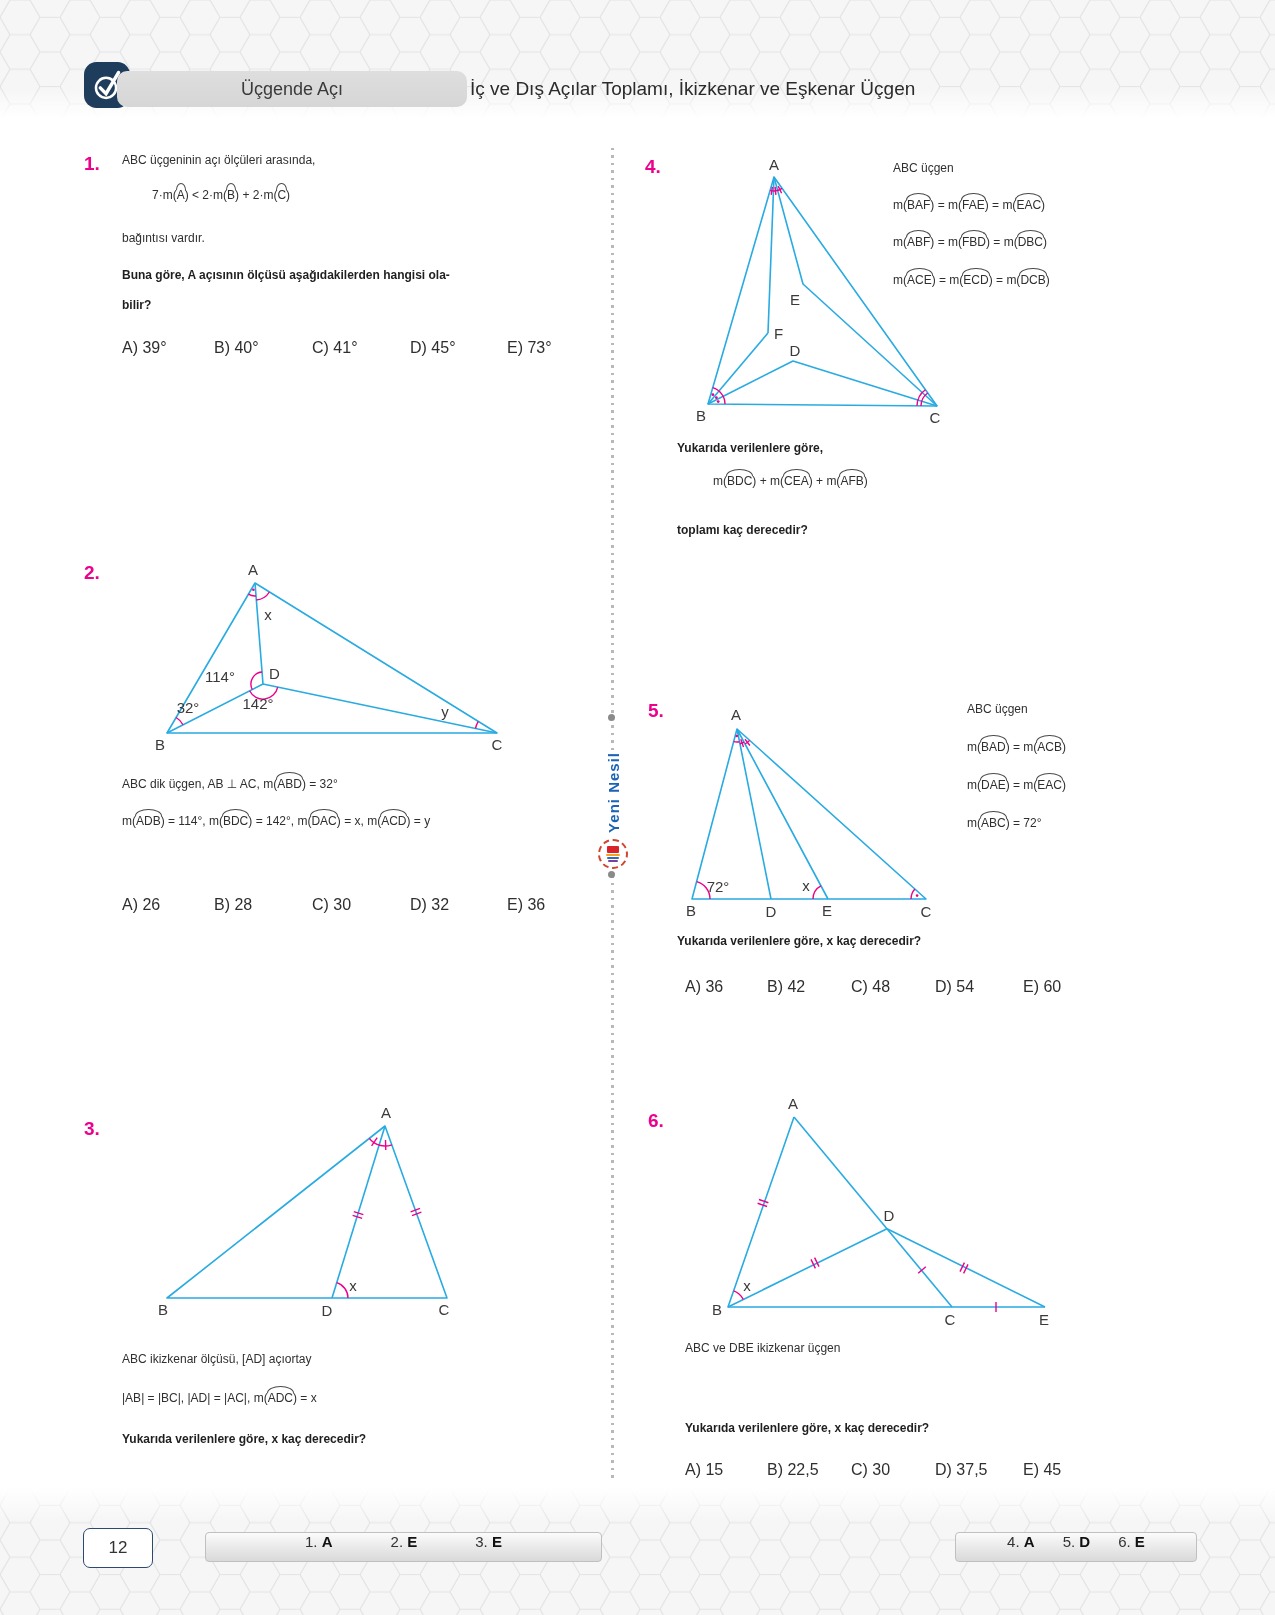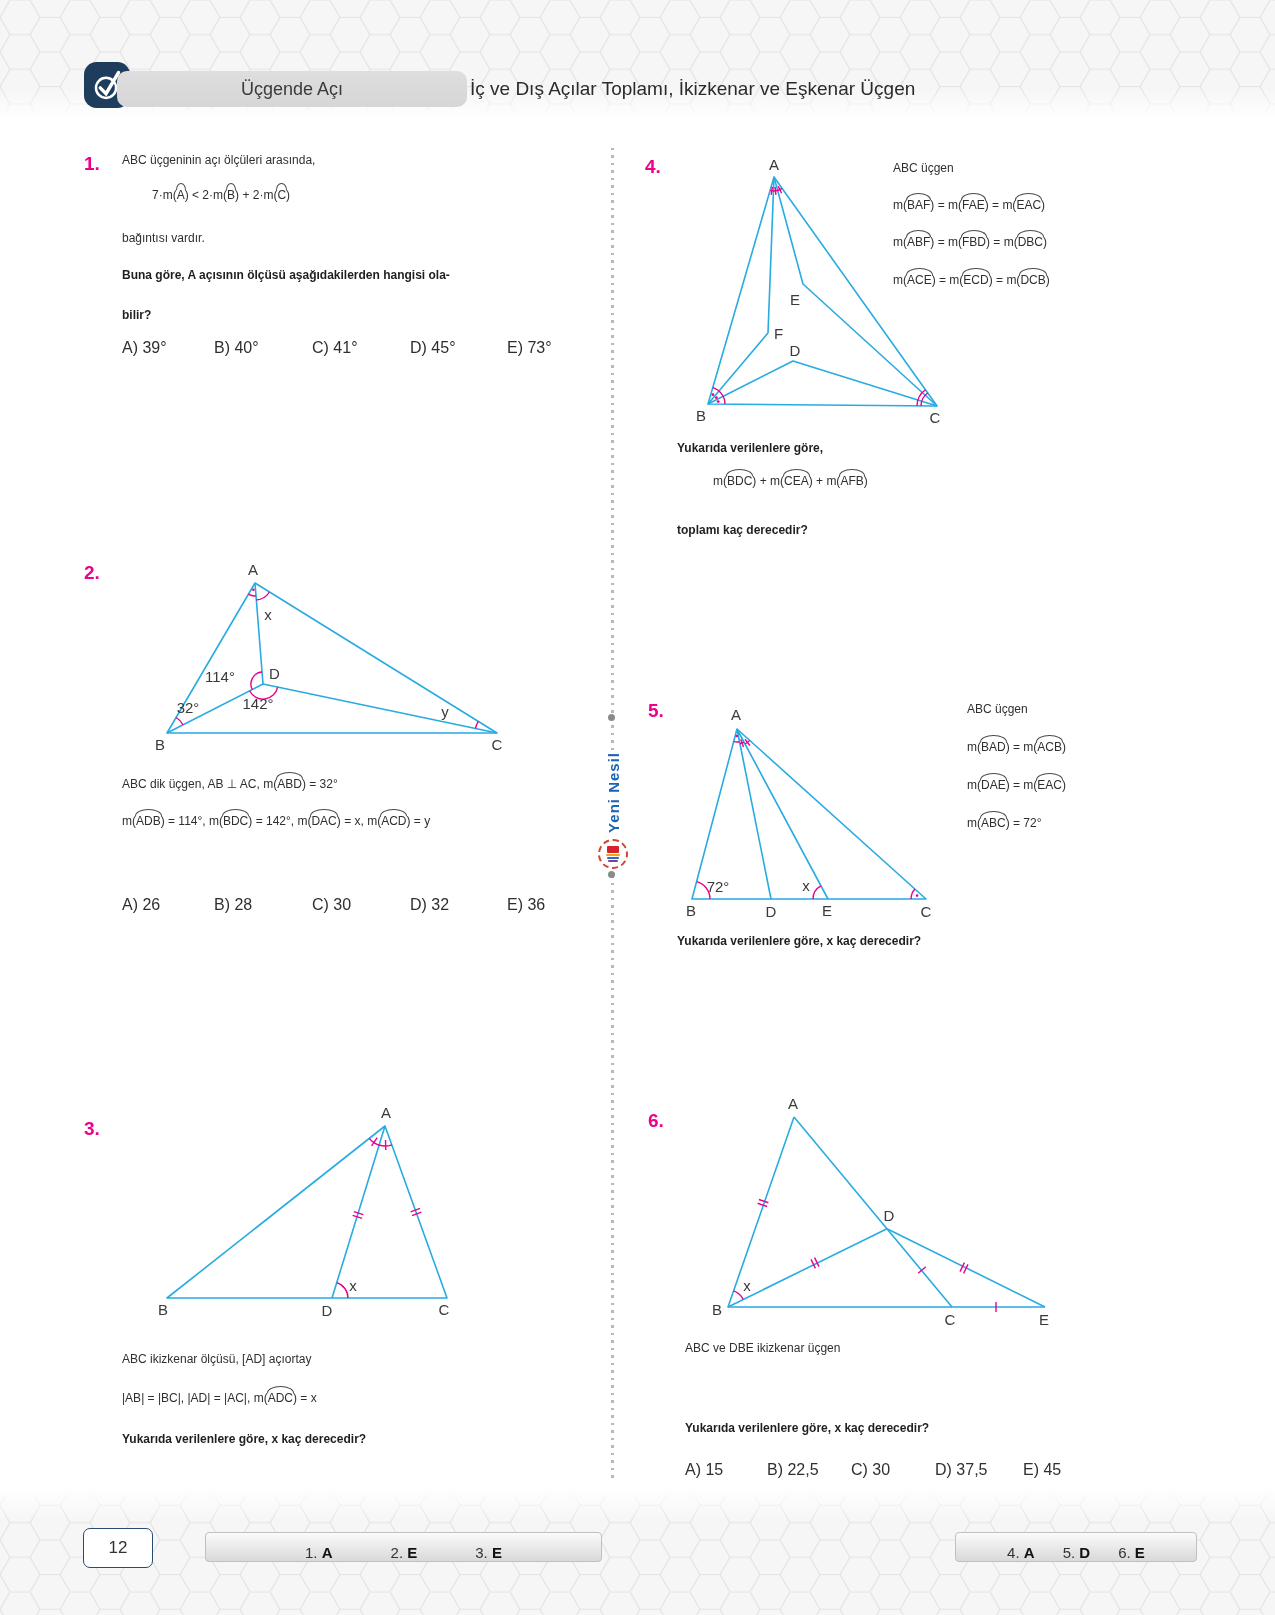--- a/index.html
+++ b/index.html
@@ -23,21 +23,21 @@
   .divider{width:3px;background:repeating-linear-gradient(#b8b8b8 0 2.5px,transparent 2.5px 7.5px);}
   .bigdot{width:7px;height:7px;border-radius:50%;background:#8a8a8a;}
   .brandbox{background:#fff;display:flex;flex-direction:column;align-items:center;}
   .brandtxt{writing-mode:vertical-rl;transform:rotate(180deg);color:#1a63b5;
             font-weight:bold;font-size:15px;letter-spacing:1px;white-space:nowrap;}
   .brandlogo{margin-top:6px;width:26px;height:26px;border-radius:50%;
              border:2px dashed #d0452f;display:flex;flex-direction:column;
              align-items:center;justify-content:center;gap:1px;background:#fff;}
   .brandlogo i{display:block;border-radius:1px;}
   .ansbar{background:linear-gradient(#fbfbfb,#d9d9d9);border:1px solid #c0c0c0;border-radius:4px;
-          display:flex;align-items:flex-end;justify-content:center;gap:58px;font-size:15px;}
+          display:flex;align-items:flex-start;justify-content:center;gap:58px;font-size:15px;}
   .ansbar .ai{white-space:nowrap;color:#333;}
   .ansbar .ai b{color:#111;}
   .pagebox{background:#fff;border:1.6px solid #2c4a6e;border-radius:7px;
            display:flex;align-items:center;justify-content:center;font-size:17px;color:#333;}
   svg text{font-family:"Liberation Sans",sans-serif;font-size:15px;fill:#3a3a3a;}
   .dg{stroke:#29abe2;stroke-width:1.6;fill:none;stroke-linejoin:round;}
   .pk{stroke:#ec008c;stroke-width:1.4;fill:none;}
   .pkf{fill:#ec008c;stroke:none;}
 </style>
 </head>
@@ -96,21 +96,21 @@
       <i style="width:12px;height:2px;background:#2a6fb8"></i>
       <i style="width:10px;height:2px;background:#7d3f98"></i>
     </span>
   </div>
 
   <div class="abs num" style="left:84px;top:153px">1.</div>
   <div class="abs txt" style="left:122px;top:153px">ABC üçgeninin açı ölçüleri arasında,</div>
   <div class="abs txt f" style="left:152px;top:188px">7·m(<span class="hat">A</span>) &lt; 2·m(<span class="hat">B</span>) + 2·m(<span class="hat">C</span>)</div>
   <div class="abs txt" style="left:122px;top:231px">bağıntısı vardır.</div>
   <div class="abs txt bold" style="left:122px;top:268px">Buna göre, A açısının ölçüsü aşağıdakilerden hangisi ola-</div>
-  <div class="abs txt bold" style="left:122px;top:308px">bilir?</div>
+  <div class="abs txt bold" style="left:122px;top:298px">bilir?</div>
   <div class="abs optrow" style="left:122px;top:339px;width:460px">
     <span style="left:0">A) 39°</span>
     <span style="left:92px">B) 40°</span>
     <span style="left:190px">C) 41°</span>
     <span style="left:288px">D) 45°</span>
     <span style="left:385px">E) 73°</span>
   </div>
 
   <div class="abs num" style="left:84px;top:562px">2.</div>
   <svg class="abs" style="left:140px;top:558px" width="380" height="200" viewBox="0 0 380 200">
@@ -216,20 +216,27 @@
     <text x="159" y="214" text-anchor="middle">E</text>
     <text x="258" y="215" text-anchor="middle">C</text>
     <text x="50" y="190" text-anchor="middle">72°</text>
     <text x="138" y="189" text-anchor="middle">x</text>
   </svg>
   <div class="abs txt" style="left:967px;top:702px">ABC üçgen</div>
   <div class="abs txt f" style="left:967px;top:740px">m(<span class="hat">BAD</span>) = m(<span class="hat">ACB</span>)</div>
   <div class="abs txt f" style="left:967px;top:778px">m(<span class="hat">DAE</span>) = m(<span class="hat">EAC</span>)</div>
   <div class="abs txt f" style="left:967px;top:816px">m(<span class="hat">ABC</span>) = 72°</div>
   <div class="abs txt bold" style="left:677px;top:934px">Yukarıda verilenlere göre, x kaç derecedir?</div>
+  <div class="abs optrow" style="left:685px;top:978px;width:420px">
+    <span style="left:0">A) 36</span>
+    <span style="left:82px">B) 42</span>
+    <span style="left:166px">C) 48</span>
+    <span style="left:250px">D) 54</span>
+    <span style="left:338px">E) 60</span>
+  </div>
 
   <div class="abs num" style="left:648px;top:1110px">6.</div>
   <svg class="abs" style="left:700px;top:1082px" width="370" height="250" viewBox="0 0 370 250">
     <path class="dg" d="M94 35 L28 225 L345 225"></path>
     <path class="dg" d="M94 35 L252 225"></path>
     <path class="dg" d="M28 225 L187 146.7 L345 225"></path>
     <path class="pk" d="M33.6 208.9 A17 17 0 0 1 43.2 217.4"></path>
     <g class="pk" transform="translate(63,121) rotate(109)">
         <path d="M-2 -5 L-2 5 M2 -5 L2 5"></path>
       </g>

